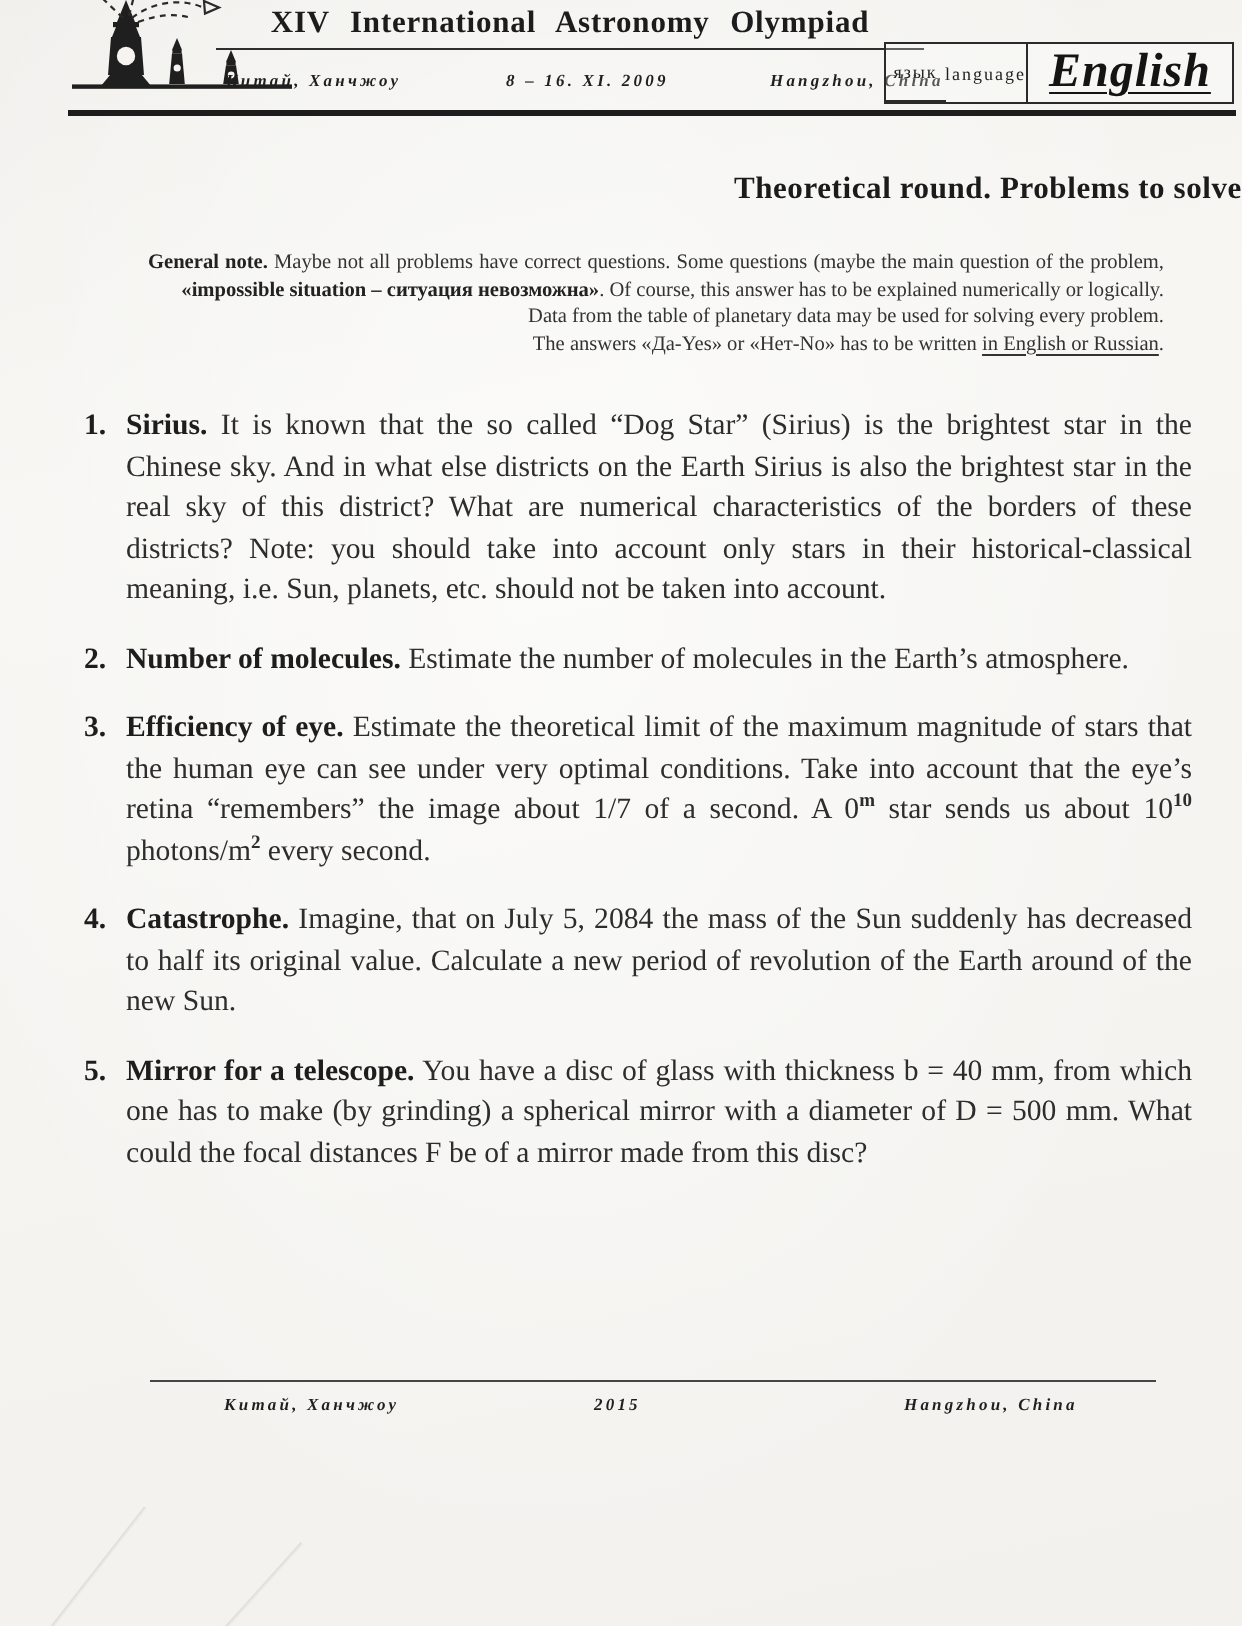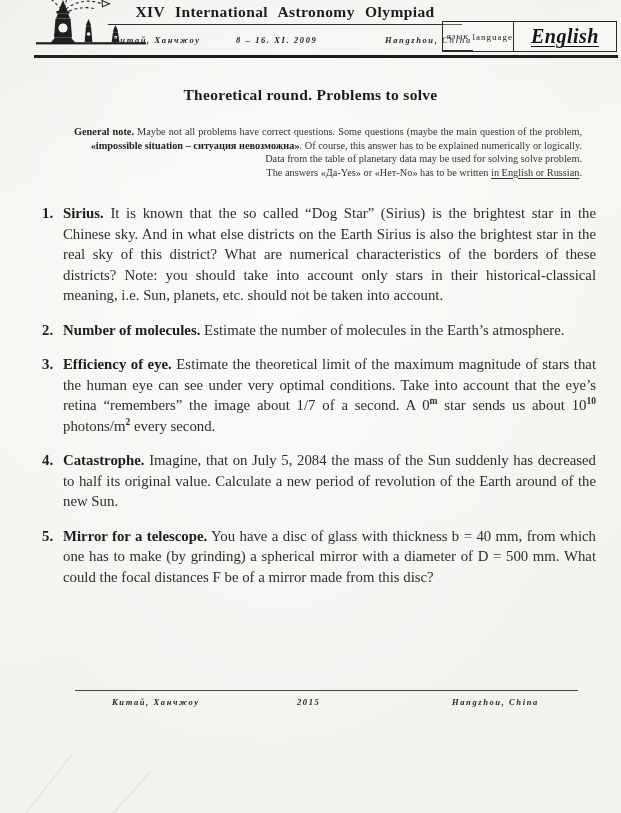--- a/index.html
+++ b/index.html
@@ -18,39 +18,39 @@
   
   .header{position:absolute;left:0;top:0;width:621px;height:60px;}
   .logo{position:absolute;left:36px;top:-2px;width:114px;height:56px;}
   .masthead-title{
     position:absolute;left:103px;top:3px;width:364px;text-align:center;
     font-size:15.5px;font-weight:bold;letter-spacing:.4px;word-spacing:6px;color:#1c1c1c;
   }
   .masthead-rule{position:absolute;left:108px;top:24px;width:354px;height:1.3px;background:#2e2e2e;}
   .small-caps{font-size:8.5px;font-weight:bold;letter-spacing:1.6px;color:#1f1f1f;white-space:nowrap;font-style:italic;}
   .venue-left{position:absolute;left:113px;top:35px;}
-  .venue-date{position:absolute;left:236px;top:35px;}
+  .venue-date{position:absolute;left:253px;top:35px;}
   .venue-right{position:absolute;left:385px;top:35px;}
   .lang-box{
     position:absolute;left:442px;top:21px;width:175px;height:31px;
     border:1.2px solid #2a2a2a;display:flex;background:rgba(255,255,255,.25);box-sizing:border-box;
   }
   .lang-labels{width:70px;border-right:1.2px solid #2a2a2a;display:flex;flex-direction:row;}
   .lang-labels>div{flex:1;display:flex;align-items:center;justify-content:center;font-size:9px;letter-spacing:1px;color:#222;}
   .lang-labels>div:first-child{border-bottom:1.2px solid #2a2a2a;}
   .lang-value{flex:1;display:flex;align-items:center;justify-content:center;}
   .lang-value span{
-    font-size:20px;font-weight:bold;font-style:italic;color:#141414;
+    font-size:24px;font-weight:bold;font-style:italic;color:#141414;
     text-decoration:underline;text-decoration-thickness:1.4px;text-underline-offset:3px;letter-spacing:.5px;
   }
   .header-rule{position:absolute;left:34px;top:55px;width:584px;height:2.6px;background:#1d1d1d;}
 
   
   .content{position:absolute;left:0;top:86px;width:621px;}
-  .round-title{text-align:center;font-size:15.5px;font-weight:bold;letter-spacing:.3px;color:#1b1b1b;}
+  .round-title{text-align:right;font-size:15.5px;font-weight:bold;letter-spacing:.3px;color:#1b1b1b;}
   .general-note{margin:21px 39px 0 36px;width:546px;font-size:10.3px;line-height:13.5px;color:#333;}
   .gn-just{text-align:justify;text-align-last:justify;margin-top:11px;}
   .gn-line1{text-indent:38px;}
   .gn-center{text-align:right;}
   .gn-right{text-align:right;}
   .b{font-weight:bold;color:#222;}
   .u{text-decoration:underline;text-underline-offset:2px;}
 
   .problems{margin:24px 25px 0 42px;width:554px;}
   .problem{
@@ -129,21 +129,21 @@
 
     <div class="header-rule"></div>
   </div>
 
   <div class="content">
     <div class="round-title">Theoretical round. Problems to solve</div>
 
     <div class="general-note">
       <div class="gn-just gn-line1"><span class="b">General note.</span><span> Maybe not all problems have correct questions. Some questions (maybe the main question of the problem,</span></div>
       <div class="gn-center"><span class="b">«impossible situation – ситуация невозможна»</span><span>. Of course, this answer has to be explained numerically or logically.</span></div>
-      <div class="gn-right">Data from the table of planetary data may be used for solving solve problem.</div>
+      <div class="gn-right">Data from the table of planetary data may be used for solving every problem.</div>
       <div class="gn-right"><span>The answers «Да-Yes» or «Нет-No» has to be written </span><span class="u">in English or Russian</span><span>.</span></div>
     </div>
 
     <div class="problems">
 
       <div class="problem">
         <span class="pnum">1.</span><span class="ptitle">Sirius.</span> <span>It is known that the so called “Dog Star” (Sirius) is the brightest star in the Chinese sky. And in what else districts on the Earth Sirius is also the brightest star in the real sky of this district? What are numerical characteristics of the borders of these districts? Note: you should take into account only stars in their historical-classical meaning, i.e. Sun, planets, etc. should not be taken into account.</span>
       </div>
 
       <div class="problem">

